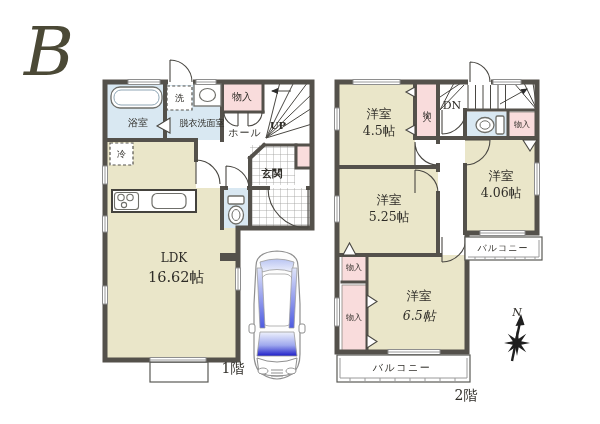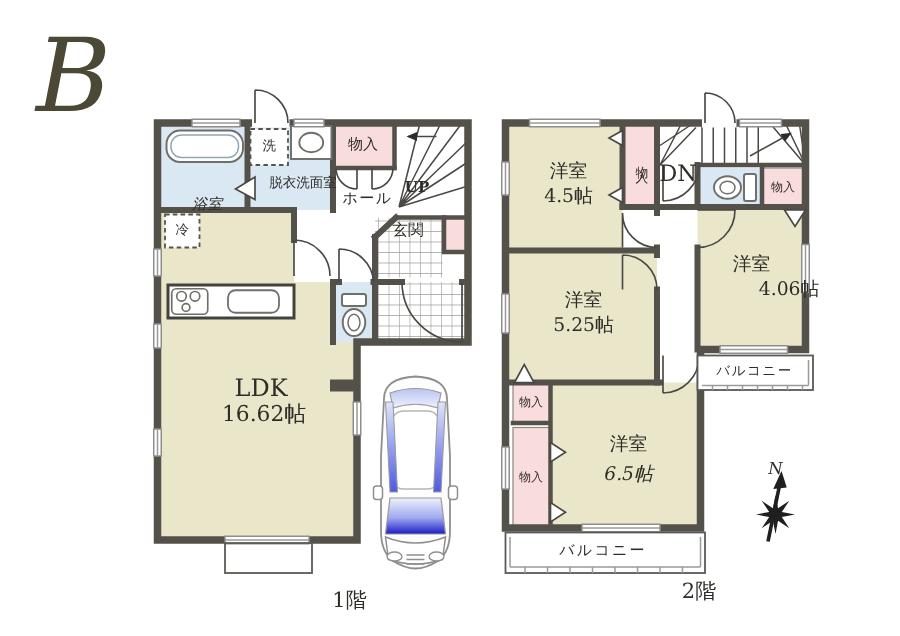--- a/index.html
+++ b/index.html
@@ -294,39 +294,39 @@
       </g>
     </g>
 
     <g>
       <polygon class="compass" points="517,330 518.7,338.8 526.2,333.8 521.2,341.3 530,343 521.2,344.7 526.2,352.2 518.7,347.2 517,356 515.3,347.2 507.8,352.2 512.8,344.7 504,343 512.8,341.3 507.8,333.8 515.3,338.8"></polygon>
       <line x1="512" y1="361" x2="520" y2="322" stroke="#1f1f1f" stroke-width="2.4"></line>
       <polygon class="compass" points="521,314 515.5,326 524.5,325"></polygon>
     </g>
   </svg>
 
-  <div class="lbl" style="left:138px;top:137px;font-size:10px;font-style:italic;">浴室</div>
+  <div class="lbl" style="left:138px;top:123px;font-size:10px;">浴室</div>
   <div class="lbl" style="left:192px;top:123px;font-size:9px;padding-left:20px;">脱衣洗面室</div>
   <div class="lbl" style="left:179.5px;top:98px;font-size:9px;">洗</div>
   <div class="lbl" style="left:121.5px;top:154px;font-size:9px;">冷</div>
   <div class="lbl" style="left:242px;top:97px;font-size:10px;">物入</div>
   <div class="lbl" style="left:245px;top:133px;font-size:10px;letter-spacing:1px;">ホール</div>
   <div class="lbl" style="left:278px;top:126px;font-size:10px;font-weight:bold;">UP</div>
-  <div class="lbl" style="left:272px;top:154px;font-size:10.5px;">玄関</div>
-  <div class="lbl" style="left:174px;top:259px;font-size:16px;">LDK</div>
+  <div class="lbl" style="left:272px;top:173px;font-size:10.5px;font-weight:bold;">玄関</div>
+  <div class="lbl" style="left:174px;top:259px;font-size:12px;">LDK</div>
   <div class="lbl" style="left:176px;top:277px;font-size:14.5px;">16.62帖</div>
-  <div class="lbl" style="left:233px;top:368px;font-size:14px;margin-top:33px;">1階</div>
+  <div class="lbl" style="left:233px;top:368px;font-size:14px;">1階</div>
 
   <div class="lbl" style="left:379px;top:114px;font-size:12.5px;">洋室</div>
   <div class="lbl" style="left:379px;top:131px;font-size:12.5px;">4.5帖</div>
   <div class="lbl vert" style="left:426.5px;top:106px;font-size:8.5px;">物入</div>
-  <div class="lbl" style="left:452px;top:106px;font-size:15px;margin-top:10px;">DN</div>
+  <div class="lbl" style="left:452px;top:106px;font-size:11px;">DN</div>
   <div class="lbl" style="left:522px;top:125px;font-size:8px;">物入</div>
   <div class="lbl" style="left:501px;top:176px;font-size:12.5px;">洋室</div>
-  <div class="lbl" style="left:501px;top:193px;font-size:12.5px;margin-left:25px;">4.06帖</div>
+  <div class="lbl" style="left:501px;top:193px;font-size:12.5px;">4.06帖</div>
   <div class="lbl" style="left:503px;top:248px;font-size:9px;letter-spacing:1px;">バルコニー</div>
   <div class="lbl" style="left:389px;top:200px;font-size:12.5px;">洋室</div>
   <div class="lbl" style="left:389px;top:217px;font-size:12.5px;">5.25帖</div>
   <div class="lbl" style="left:354px;top:268px;font-size:8px;">物入</div>
   <div class="lbl" style="left:354px;top:318px;font-size:8px;">物入</div>
   <div class="lbl" style="left:419px;top:296px;font-size:12.5px;">洋室</div>
   <div class="lbl" style="left:419px;top:316px;font-size:12.5px;font-style:italic;">6.5帖</div>
   <div class="lbl" style="left:402px;top:368px;font-size:10px;letter-spacing:1.5px;">バルコニー</div>
   <div class="lbl" style="left:466px;top:395px;font-size:14px;">2階</div>
 

